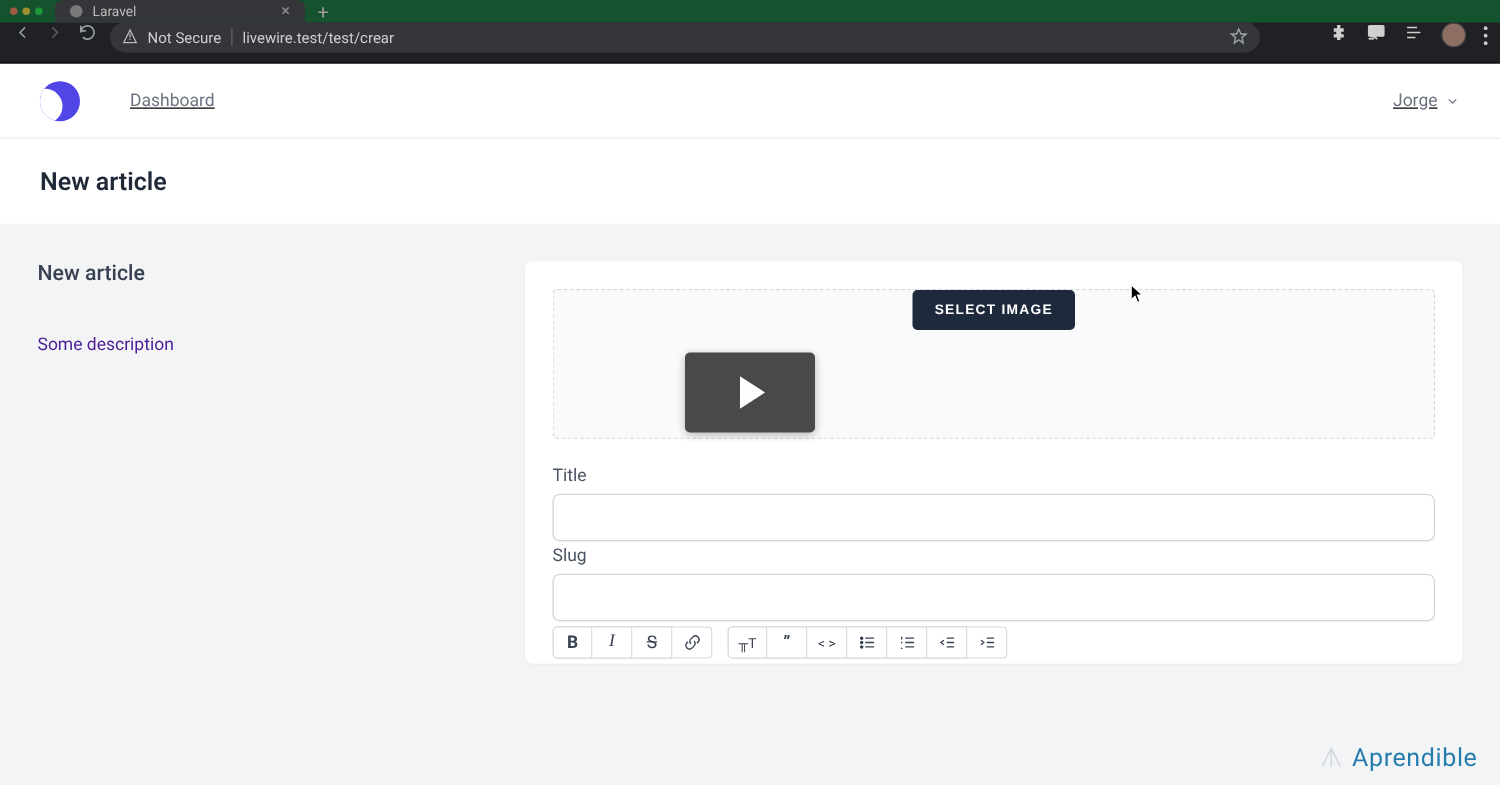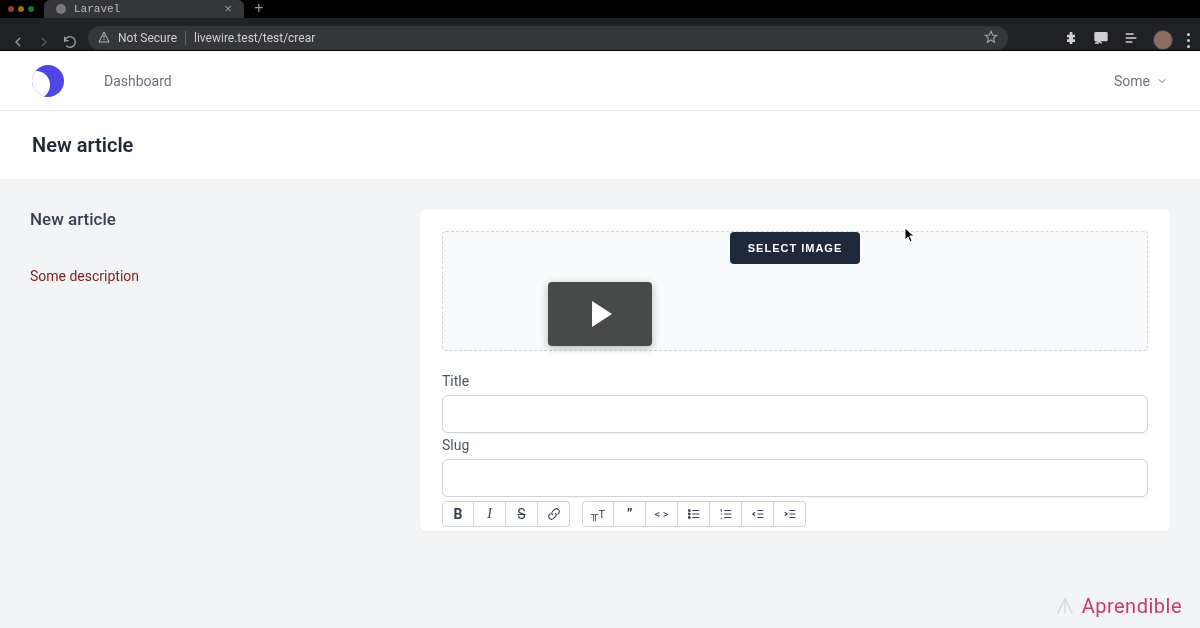--- a/index.html
+++ b/index.html
@@ -10,43 +10,42 @@
     height: 628px;
     overflow: hidden;
     position: relative;
   }
 
   
   .browser-chrome { background: #202124; color: #e8eaed; }
   .tab-row {
     display: flex; align-items: center;
     height: 18px; padding-left: 8px;
-    background: #000000;
-    font-family: Liberation Mono, monospace;
+    background: #14532d;
   }
   .traffic { display: flex; gap: 4px; align-items: center; margin-right: 10px; }
   .traffic span { width: 6px; height: 6px; border-radius: 50%; display: block; opacity: .6; }
   .traffic .r { background:#ff5f57; }
   .traffic .y { background:#febc2e; }
   .traffic .g { background:#28c840; }
   .tab {
     background:#35363a; border-radius:6px 6px 0 0;
     display:flex; align-items:center; gap:8px;
     padding: 0 12px; height:100%; width:200px;
     font-size:11px; color:#bdbdbd;
   }
   .tab-favicon {
     width:10px; height:10px; border-radius:50%;
     background:#7a7a7a; display:flex; align-items:center; justify-content:center;
   }
   .tab-close { margin-left:auto; font-size:13px; color:#9a9a9a; }
   .new-tab { color:#9a9a9a; font-size:16px; padding:0 10px; }
 
   .toolbar-row {
-    display:flex; align-items:flex-end; gap:10px;
+    display:flex; align-items:flex-start; gap:10px;
     height:33px; padding:0 10px;
     border-bottom:1px solid #000;
   }
   .nav-icn { width:16px; height:16px; display:flex; align-items:center; justify-content:center; }
   .nav-icn svg { stroke:#9aa0a6; fill:none; stroke-width:2; }
   .addr {
     flex:0 0 auto; width:920px;
     background:#35363a; border-radius:14px;
     height:24px; display:flex; align-items:center;
     padding:0 10px; gap:8px; font-size:12px; color:#cfcfcf;
@@ -58,20 +57,21 @@
   .right-icons svg { fill:#cfcfcf; }
   .avatar { width:20px; height:20px; border-radius:50%; background:#8d6e63; border:1px solid #444; }
   .kebab { display:flex; flex-direction:column; gap:3px; }
   .kebab span { width:3px; height:3px; border-radius:50%; background:#cfcfcf; }
 
   
   .app-nav {
     background:#fff; height:60px;
     display:flex; align-items:center; padding:0 32px;
     border-bottom:1px solid #e5e7eb;
+    text-decoration:underline;
   }
   .logo {
     width:32px; height:32px; border-radius:50%;
     background:#4f46e5; position:relative; overflow:hidden;
     margin-right:40px;
   }
   .logo::after {
     content:""; position:absolute; width:28px; height:28px;
     background:#fff; border-radius:50%;
     top:6px; left:-10px;
@@ -80,21 +80,21 @@
   .user-menu { margin-left:auto; display:flex; align-items:center; gap:6px; color:#6b7280; font-size:14px; }
 
   
   .page-header { background:#fff; padding:22px 32px; }
   .page-header h1 { font-size:20px; font-weight:600; color:#1f2937; }
 
   
   .content { display:flex; padding:30px; gap:30px; }
   .side { flex:0 0 360px; }
   .side h2 { font-size:17px; font-weight:500; color:#374151; margin-bottom:6px; }
-  .side p { font-size:14px; color:#7f1d1d;margin-top:39px; }
+  .side p { font-size:14px; color:#4c1d95;margin-top:39px; }
 
   .card {
     flex:1; background:#fff; border-radius:6px;
     padding:22px 22px 0 22px;
     box-shadow: 0 1px 2px rgba(0,0,0,0.04);
     position:relative;
   }
 
   .dropzone {
     border:1px dashed #d1d5db; border-radius:4px;
@@ -149,21 +149,21 @@
 
   .cursor-ptr {
     position:absolute; left:905px; top:228px;
     width:12px; height:16px;
   }
 
   
   .watermark {
     position:absolute; right:18px; bottom:10px;
     display:flex; align-items:center; gap:6px;
-    color:#be185d; font-size:20px; font-weight:400;
+    color:#0369a1; font-size:20px; font-weight:400;
     opacity:.85; letter-spacing:.5px;justify-content:flex-end;
   }
   .watermark svg { stroke:#d1d5db; fill:none; stroke-width:1.5; }
 </style>
 </head>
 <body>
 
 <div class="browser-chrome">
   <div class="tab-row">
     <div class="traffic">
@@ -236,21 +236,21 @@
           <span></span>
         </span>
     </div>
   </div>
 </div>
 
 <div class="app-nav">
   <span class="logo"></span>
   <span class="nav-link">Dashboard</span>
   <span class="user-menu">
-    <span>Some</span>
+    <span>Jorge</span>
     <svg width="12" height="12" viewBox="0 0 24 24" fill="none" stroke="#6b7280" stroke-width="2">
         <path d="M6 9l6 6 6-6"></path>
       </svg>
   </span>
 </div>
 
 <div class="page-header">
   <h1>New article</h1>
 </div>
 

